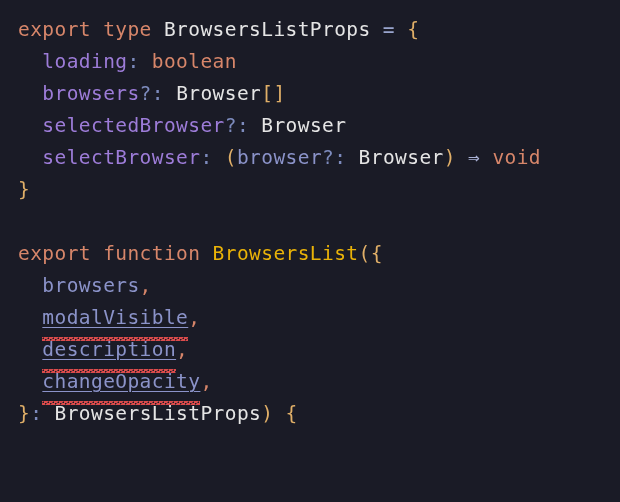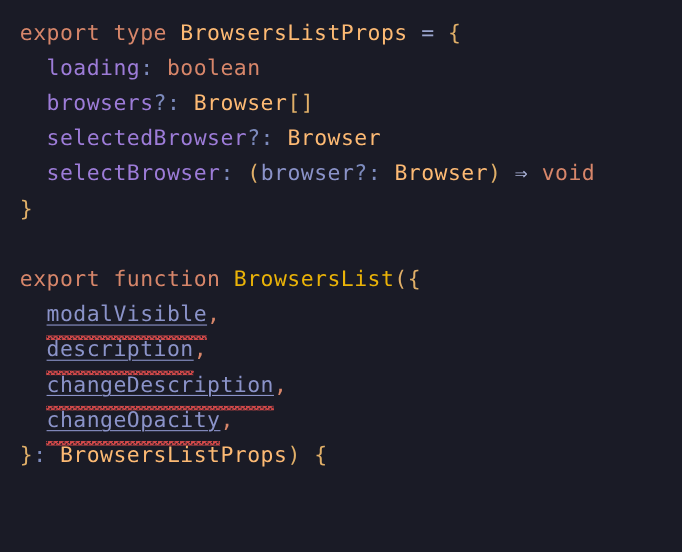--- a/index.html
+++ b/index.html
@@ -30,21 +30,21 @@
     line-height: 32px;
     padding-left: 18px;
     font-size: 19.5px;
     letter-spacing: 0.42px;
     white-space: pre;
     color: #9aa5ce;
   }
 
   
   .t-keyword   { color: #d7866a; margin-top: 19px; }  
-  .t-type      { color: #fdba74; }  
+  .t-type      { color: #e5e5e5; }  
   .t-prop      { color: #9d7cd8; }  
   .t-param     { color: #8b93c9; }  
   .t-func      { color: #eab308; }  
   .t-brace     { color: #e0af68; }  
   .t-punct     { color: #89ddff; }  
   .t-comma     { color: #d7866a; }  
   .t-arrow     { color: #a9b1d6; }  
   .t-plain     { color: #9aa5ce; }
 
   
@@ -103,21 +103,21 @@
 
   <div id="code-surface">
       <div class="code-line"><span class="t-keyword">export</span><span class="t-plain"> </span><span class="t-keyword">type</span><span class="t-plain"> </span><span class="t-type">BrowsersListProps</span><span class="t-plain"> </span><span class="t-plain">=</span><span class="t-plain"> </span><span class="t-brace">{</span></div>
       <div class="code-line"><span class="t-plain">  </span><span class="t-prop">loading</span><span class="t-punct">:</span><span class="t-plain"> </span><span class="t-keyword">boolean</span></div>
       <div class="code-line"><span class="t-plain">  </span><span class="t-prop">browsers</span><span class="t-punct">?</span><span class="t-punct">:</span><span class="t-plain"> </span><span class="t-type">Browser</span><span class="t-brace">[]</span></div>
       <div class="code-line"><span class="t-plain">  </span><span class="t-prop">selectedBrowser</span><span class="t-punct">?</span><span class="t-punct">:</span><span class="t-plain"> </span><span class="t-type">Browser</span></div>
       <div class="code-line"><span class="t-plain">  </span><span class="t-prop">selectBrowser</span><span class="t-punct">:</span><span class="t-plain"> </span><span class="t-brace">(</span><span class="t-param">browser</span><span class="t-punct">?</span><span class="t-punct">:</span><span class="t-plain"> </span><span class="t-type">Browser</span><span class="t-brace">)</span><span class="t-plain"> </span><span class="t-arrow">⇒</span><span class="t-plain"> </span><span class="t-keyword">void</span></div>
       <div class="code-line"><span class="t-brace">}</span></div>
       <div class="code-line blank-line"></div>
       <div class="code-line"><span class="t-keyword">export</span><span class="t-plain"> </span><span class="t-keyword">function</span><span class="t-plain"> </span><span class="t-func">BrowsersList</span><span class="t-brace">({</span></div>
+      <div class="code-line"><span class="t-plain">  </span><span class="t-param">browsers</span><span class="t-comma">,</span></div>
       <div class="code-line"><span class="t-plain">  </span><span class="t-param u-solid squiggle">modalVisible</span><span class="t-comma">,</span></div>
       <div class="code-line"><span class="t-plain">  </span><span class="t-param u-solid squiggle">description</span><span class="t-comma">,</span></div>
-      <div class="code-line"><span class="t-plain">  </span><span class="t-param u-solid squiggle">changeDescription</span><span class="t-comma">,</span></div>
       <div class="code-line"><span class="t-plain">  </span><span class="t-param u-solid squiggle">changeOpacity</span><span class="t-comma">,</span></div>
       <div class="code-line"><span class="t-brace">}</span><span class="t-punct">:</span><span class="t-plain"> </span><span class="t-type">BrowsersListProps</span><span class="t-brace">)</span><span class="t-plain"> </span><span class="t-brace">{</span></div>
     </div>
 
 <div class="clipped-line"><span class="t-plain">  </span><span class="t-brace">c</span></div>
   </div>
 
 </body></html>

